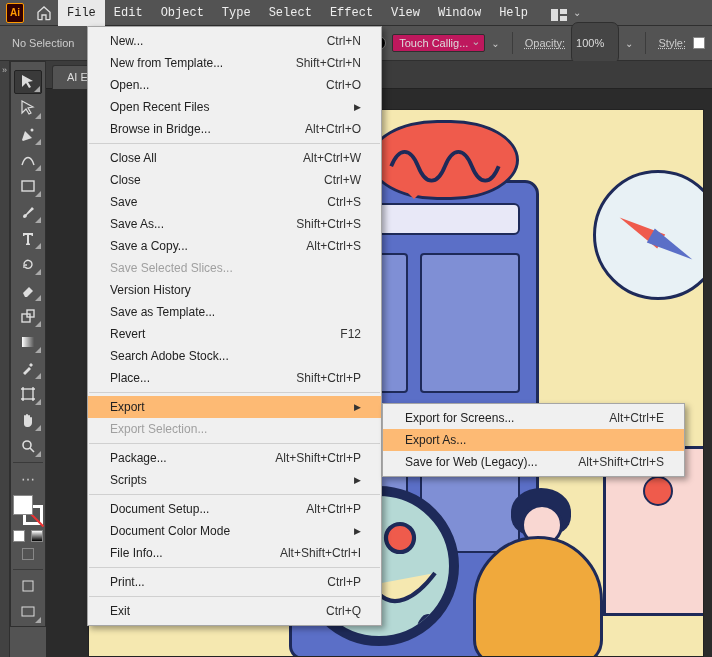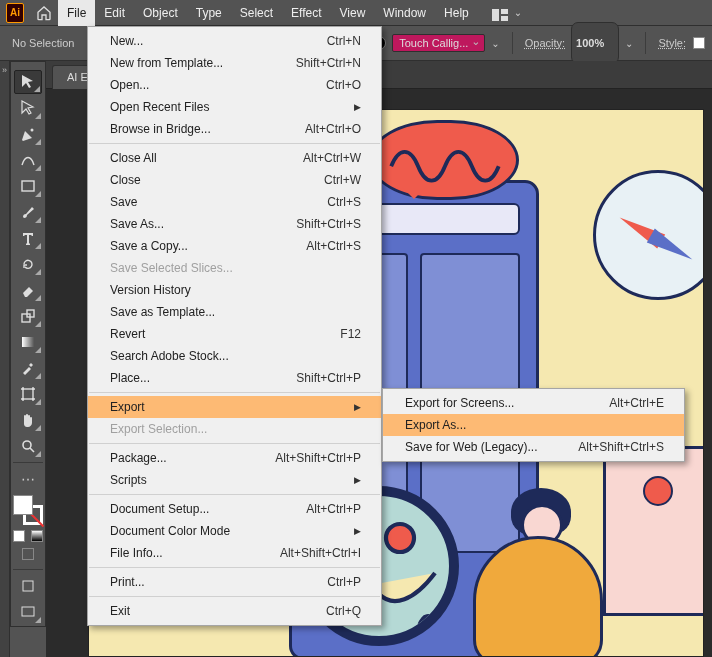--- a/index.html
+++ b/index.html
@@ -4,34 +4,34 @@
 <style>
   * { box-sizing: border-box; margin: 0; padding: 0; font-family: "Segoe UI", Tahoma, sans-serif; }
   html, body { width: 712px; height: 657px; overflow: hidden; background: #535353; }
   .app { position: relative; width: 712px; height: 657px; background: #535353; color: #e8e8e8; }
 
   
   .topbar { height: 26px; background: #535353; display: flex; align-items: center; border-bottom: 1px solid #2f2f2f; }
   .ai-logo { width: 18px; height: 20px; margin: 0 6px; background: #310000; border: 1px solid #ff9a00; display: flex; align-items: center; justify-content: center; font-size: 10px; font-weight: 700; color: #ff9a00; border-radius: 2px; }
   .home-icon { width: 28px; height: 26px; display: flex; align-items: center; justify-content: center; color: #ddd; }
   .menubar { display: flex; height: 26px; align-items: stretch; }
-  .menu-item { padding: 0 9px; font-size: 12px; color: #eee; display: flex; align-items: center; cursor: default; }
+  .menu-item { padding: 0 9px; font-size: 12px; color: #eee; display: flex; align-items: center; cursor: default; font-family: Liberation Mono, monospace; }
   .menu-item.open { background: #e9e9e9; color: #222; }
   .topbar-right { margin-left: 14px; display: flex; align-items: center; gap: 6px; }
   .layout-ic { width: 16px; height: 12px; display: inline-block; }
 
   
   .controlbar { height: 35px; background: #535353; display: flex; align-items: center; border-bottom: 1px solid #2f2f2f; padding-left: 6px; }
   .nosel { font-size: 11px; color: #ccc; padding: 0 6px; }
   .ctrl-group { display: flex; align-items: center; gap: 6px; margin-left: auto; padding-right: 6px; font-size: 11px; color: #ddd; }
   .ctrl-sep { width: 1px; height: 22px; background: #3c3c3c; margin: 0 6px; }
   .swatch { width: 14px; height: 14px; border-radius: 50%; background: #000; display: inline-block; border: 1px solid #888; }
   .combo { background: #be185d; border: 1px solid #2f2f2f; padding: 2px 16px 2px 6px; font-size: 11px; color: #ddd; position: relative; border-radius: 2px; }
   .combo::after { content: "⌄"; position: absolute; right: 4px; top: 0; font-size: 11px; color: #bbb; }
-  .numfield { background: #454545; border: 1px solid #2f2f2f; padding: 14px 4px; font-size: 11px; color: #ddd; width: 48px; border-radius: 7px; font-weight: bold; }
+  .numfield { background: #454545; border: 1px solid #2f2f2f; padding: 14px 4px; font-size: 11px; color: #ddd; width: 48px; border-radius: 7px; }
   .lbl { font-size: 11px; color: #ccc; text-decoration: underline dotted; }
 
   
   .sidebar { position: absolute; left: 0; top: 61px; width: 10px; height: 596px; background: #424242; border-right: 1px solid #2f2f2f; }
   .sidebar .chev { font-size: 9px; color: #bbb; text-align: center; margin-top: 4px; }
   .toolpanel { position: absolute; left: 10px; top: 61px; width: 36px; background: #535353; border: 1px solid #2f2f2f; padding-top: 6px; }
   .tool { width: 28px; height: 24px; margin: 2px auto; display: flex; align-items: center; justify-content: center; color: #ddd; position: relative; }
   .tool svg { width: 16px; height: 16px; }
   .tool.sel { background: #3a3a3a; border: 1px solid #222; border-radius: 2px; }
   .tool .tri { position: absolute; right: 1px; bottom: 1px; border: 3px solid transparent; border-right-color: #aaa; border-bottom-color: #aaa; width: 0; height: 0; }
@@ -72,21 +72,21 @@
   
   .dropdown { position: absolute; background: #f0f0f0; border: 1px solid #a5a5a5; box-shadow: 3px 3px 6px rgba(0,0,0,.35); color: #222; font-size: 12px; padding: 3px 0; z-index: 100; }
   .ditem { display: flex; align-items: center; height: 22px; padding: 0 20px 0 22px; cursor: default; white-space: nowrap; }
   .ditem .lab { flex: 1; }
   .ditem .sc { color: #333; margin-left: 36px; font-size: 12px; }
   .ditem .sub { font-size: 10px; color: #333; margin-left: 36px; }
   .ditem.disabled { color: #a0a0a0; }
   .ditem.hover { background: #fdba74; }
   .dsep { height: 1px; background: #d0d0d0; margin: 3px 1px; }
   #file-menu { left: 87px; top: 26px; width: 295px; }
-  #export-submenu { left: 382px; top: 388px; width: 303px; }
+  #export-submenu { left: 382px; top: 403px; width: 303px; }
 </style>
 </head>
 <body>
 
 <div class="app">
 
   <div class="topbar">
     <div class="ai-logo">Ai</div>
     <div class="home-icon">
       <svg viewBox="0 0 24 24" width="16" height="16" fill="none" stroke="#ddd" stroke-width="2">

